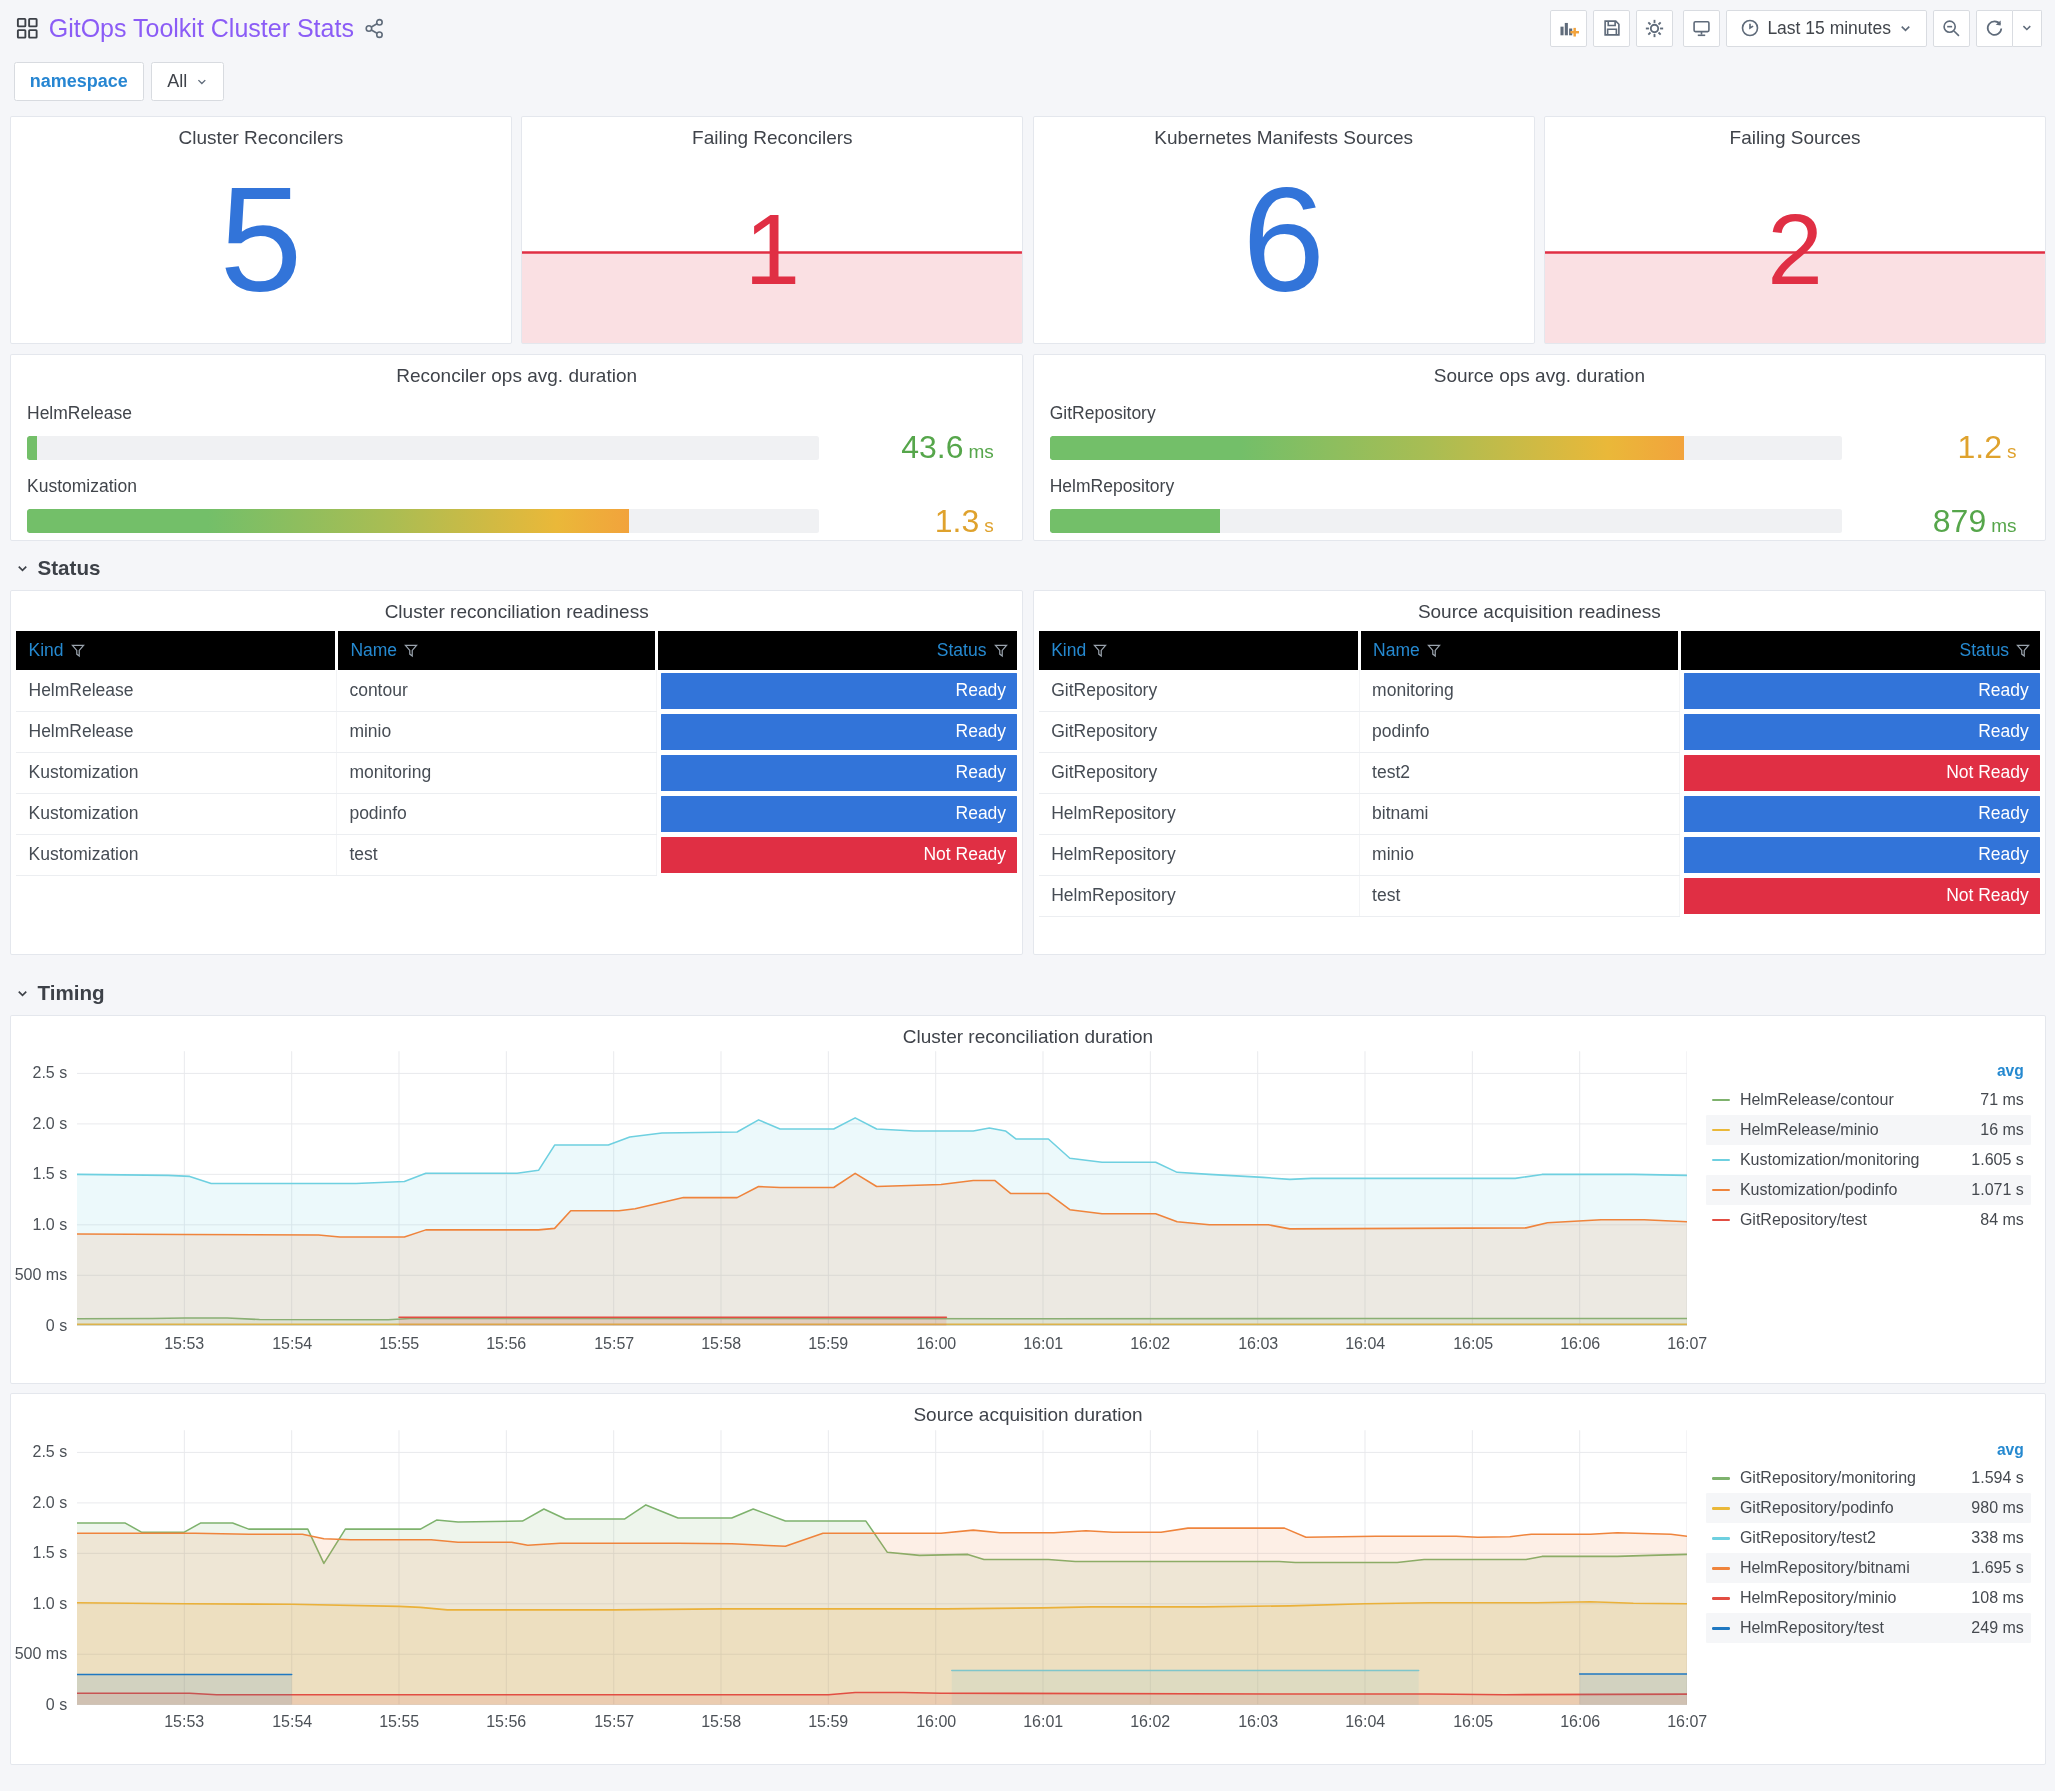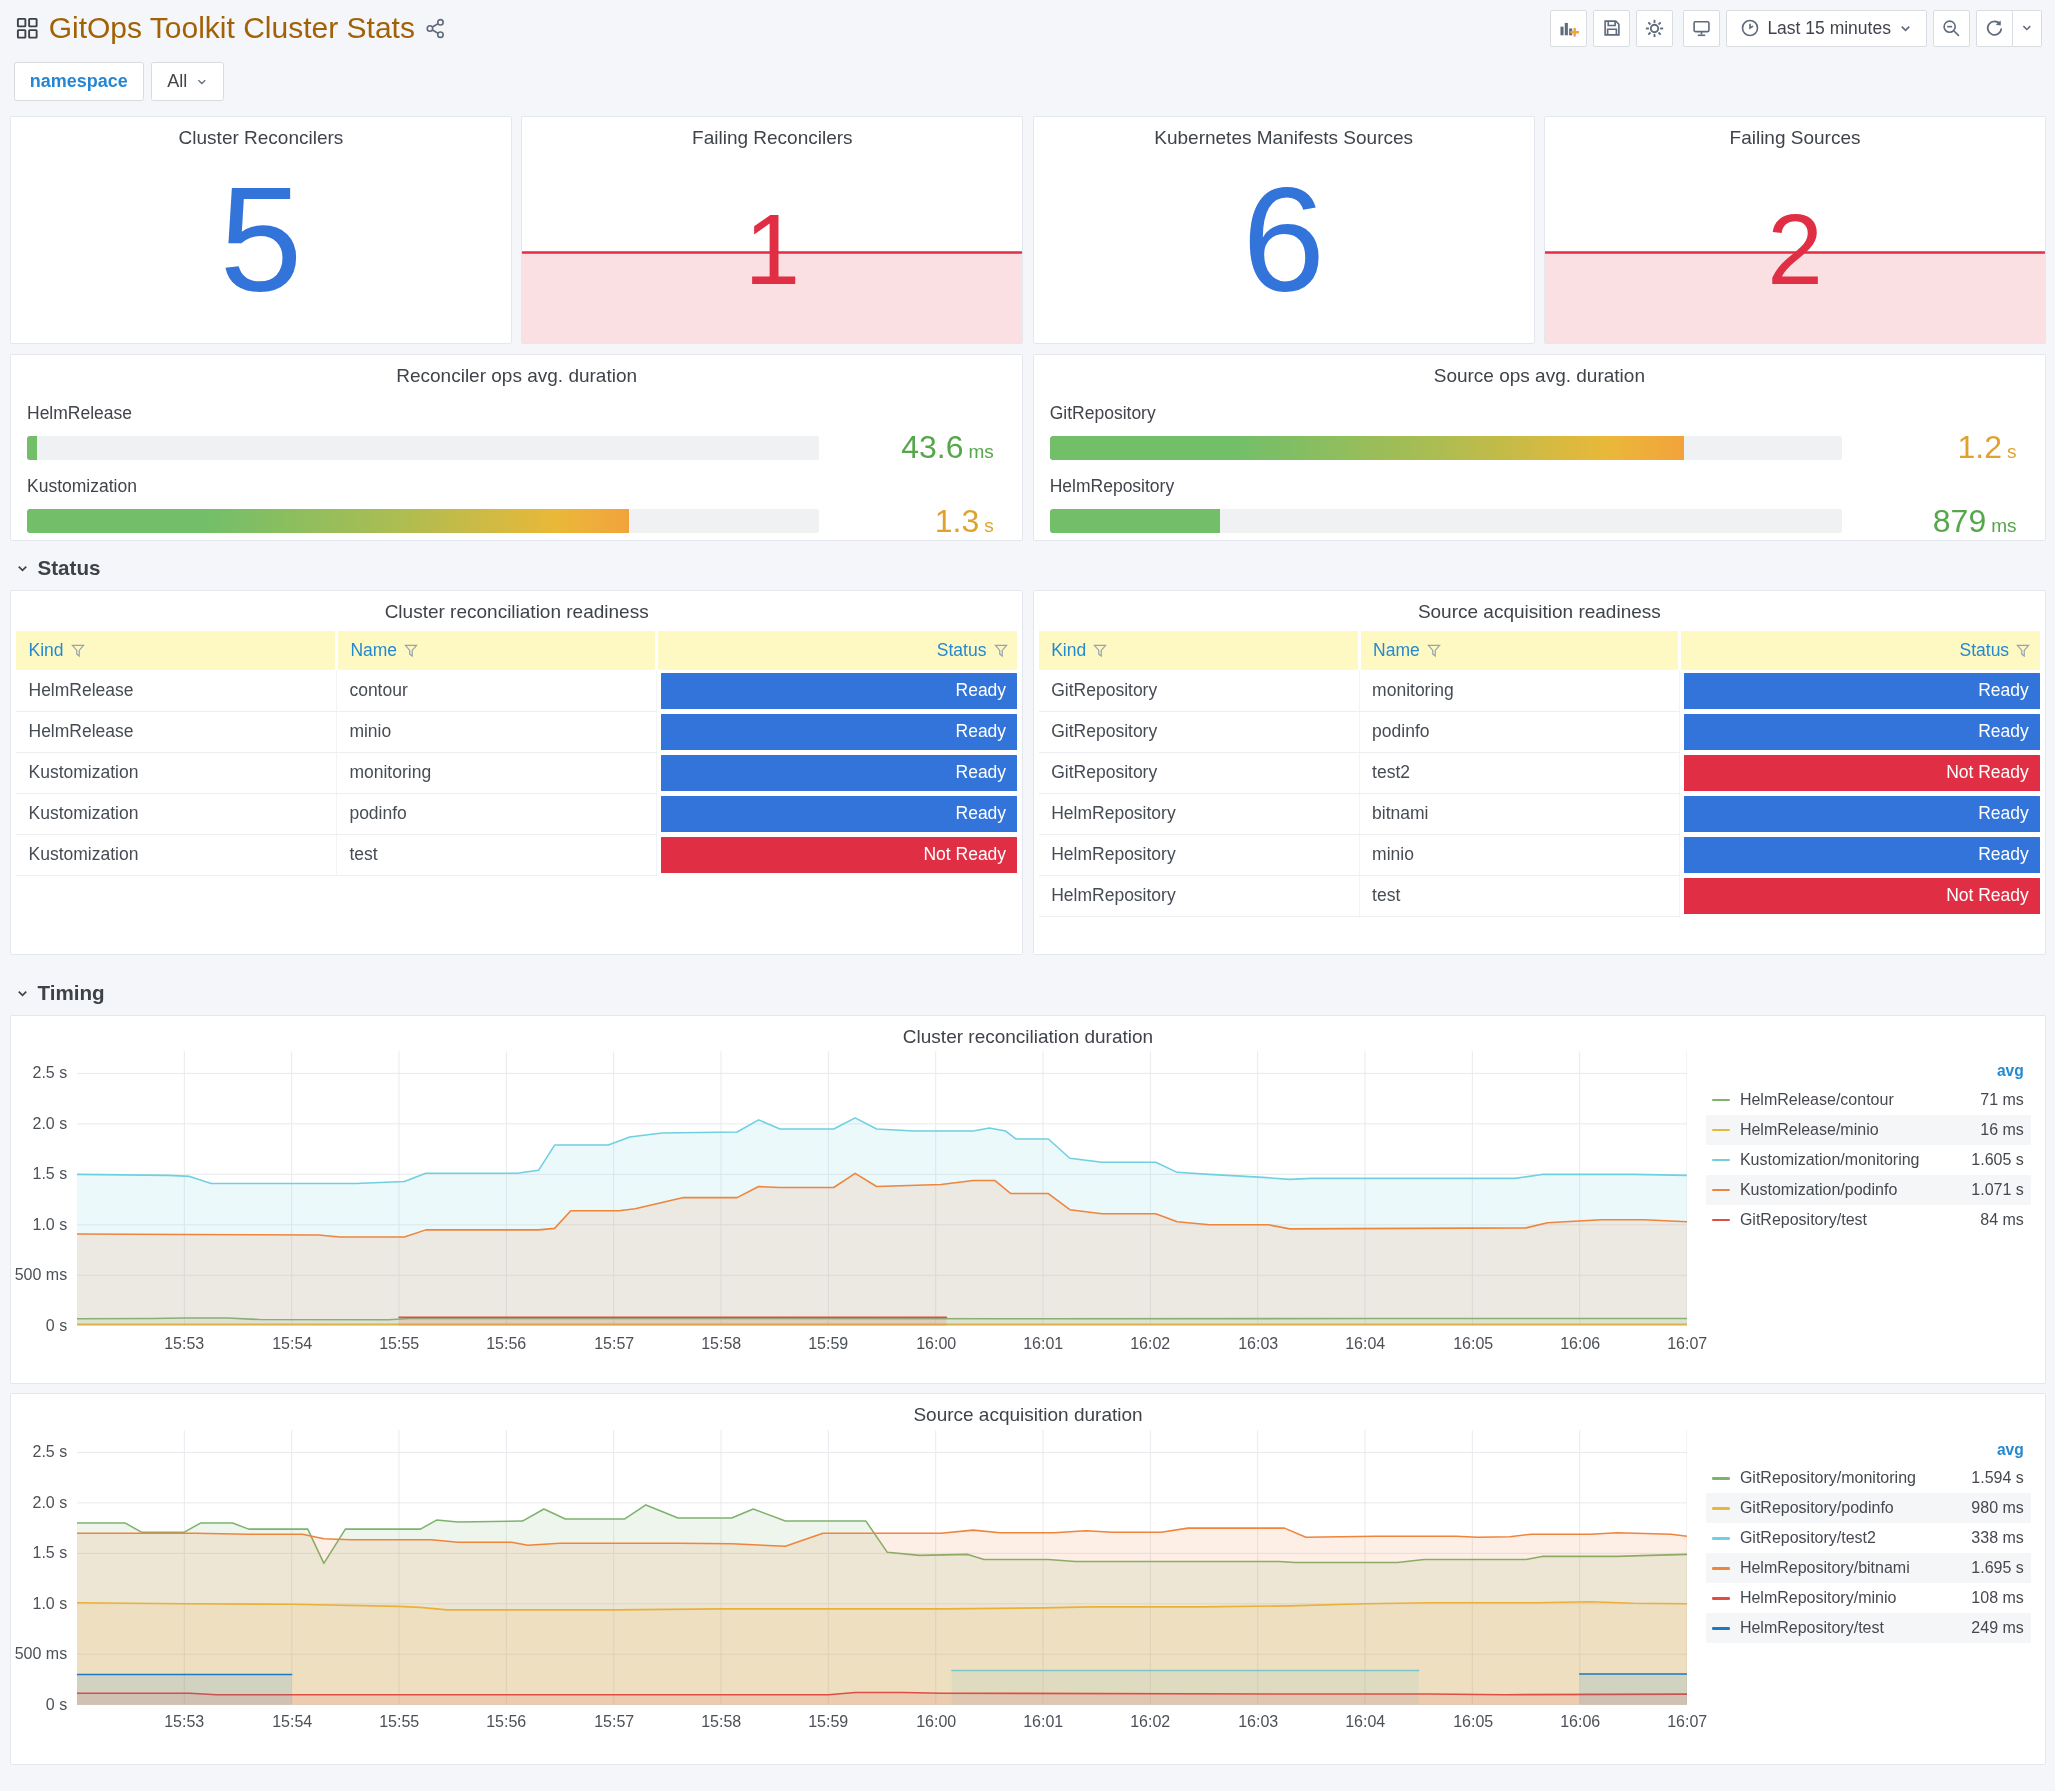--- a/index.html
+++ b/index.html
@@ -3,21 +3,21 @@
 <meta charset="utf-8">
 <style>
   * { margin:0; padding:0; box-sizing:border-box; }
   html,body { width:2056px; height:1791px; overflow:hidden; }
   body { background:#f5f6f9; font-family:"Liberation Sans", sans-serif; color:#41454b; }
   .page { padding:7.5px 10px 6.2px 10px; }
 
   
   .topbar { display:flex; align-items:center; height:41px; padding:0 3.7px 0 6.2px; }
   .topbar .title-group { display:flex; align-items:center; gap:10px; }
-  .dash-title { font-size:30px; font-weight:500; color:#a16207; }
+  .dash-title { font-size:25px; font-weight:500; color:#8b5cf6; }
   .topbar .spacer { flex:1; }
   .tb-group { display:flex; align-items:center; gap:6.2px; }
   .tb-btn { height:37px; min-width:37px; background:#fff; border:0.6px solid #d9dce1; border-radius:1.9px;
             display:flex; align-items:center; justify-content:center; cursor:pointer; }
   .tb-time { padding:0 12.5px; gap:7.5px; font-size:17.5px; color:#41454b; }
   .tb-split { display:flex; }
   .tb-split .tb-btn:first-child { border-radius:1.9px 0 0 1.9px; }
   .tb-split .tb-btn:last-child { border-radius:0 1.9px 1.9px 0; border-left:none; min-width:29px; }
   svg.ic { display:block; }
 
@@ -55,21 +55,21 @@
   .gv-unit { font-size:19px; font-weight:500; margin-left:5px; }
 
   
   .section-head { display:flex; align-items:center; gap:7.5px; margin:16px 0 0 5px; height:27.5px; cursor:pointer; }
   .section-head span { font-size:20.6px; font-weight:600; color:#3d4148; }
 
   
   .row-tables { display:grid; grid-template-columns:repeat(2,1fr); gap:9.4px; margin-top:7.5px; height:365px; }
   table.g-table { width:calc(100% - 10px); margin:8.7px 5px 0 5px; border-collapse:collapse; table-layout:fixed; }
   .g-table col.c-kind { width:32%; } .g-table col.c-name { width:32%; } .g-table col.c-status { width:36%; }
-  .g-table th { background:#fef9c3; font-size:17.5px; font-weight:500; color:#2589d0; text-align:left;
+  .g-table th { background:#000000; font-size:17.5px; font-weight:500; color:#2589d0; text-align:left;
                 height:39px; padding-left:12.5px; border-right:3.1px solid #fff; cursor:pointer; }
   .g-table th:last-child { border-right:none; text-align:right; padding-right:8.7px; }
   .g-table th .funnel { margin-left:6.2px; vertical-align:-2.5px; }
   .g-table td { height:41px; font-size:17.5px; color:#464c54; }
   .g-table td.td-text { padding-left:12.5px; border-bottom:1.2px solid #eceef1; border-right:1.2px solid #f3f4f6; }
   .g-table td.td-status { padding:2.5px 0 2.5px 3.7px; }
   .status-pill { height:36px; display:flex; align-items:center; justify-content:flex-end;
                  padding-right:11.2px; color:#fff; font-size:17.5px; border-radius:0.6px; }
 
   

